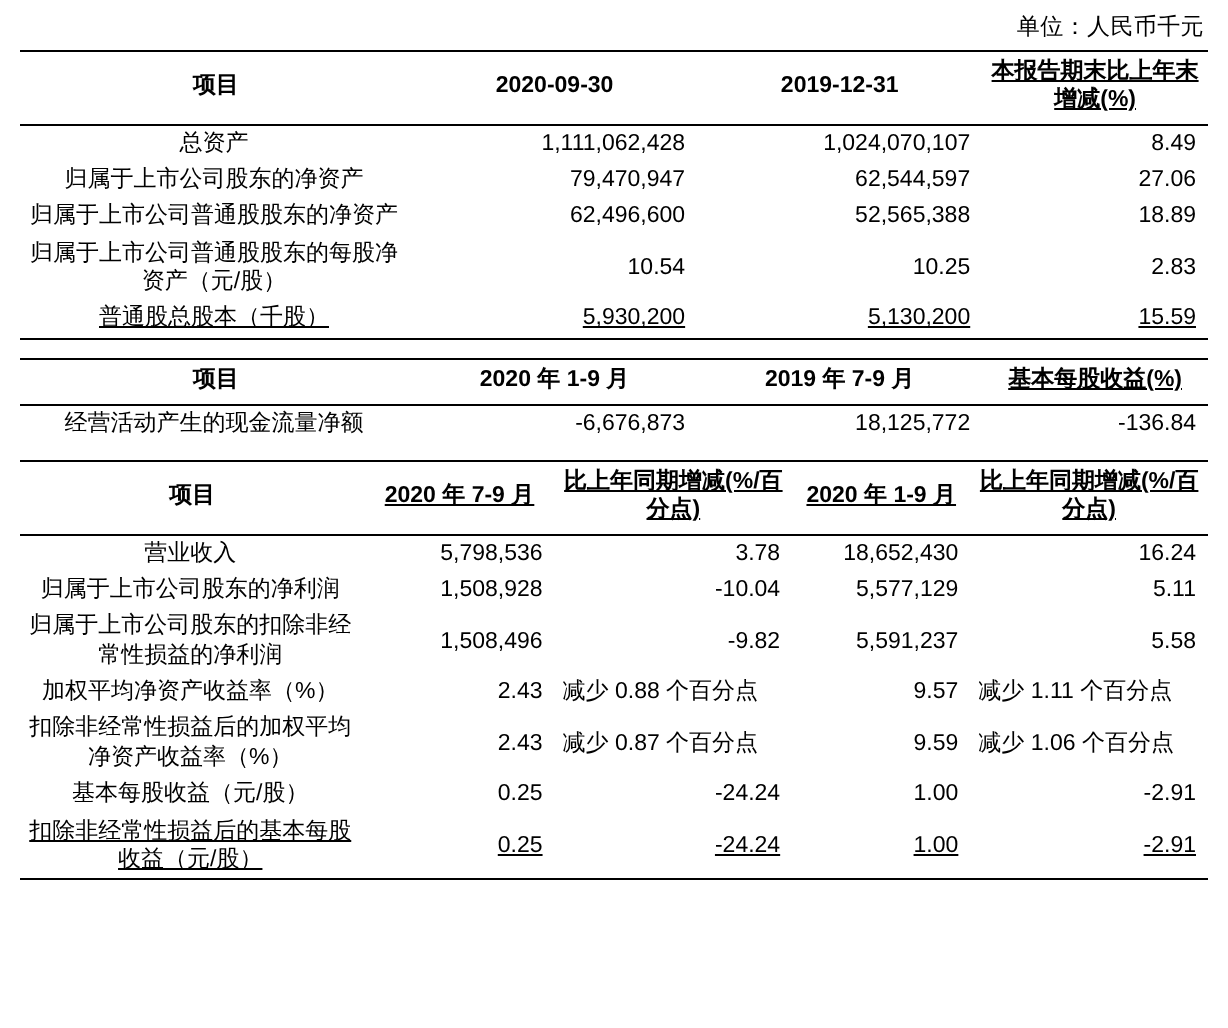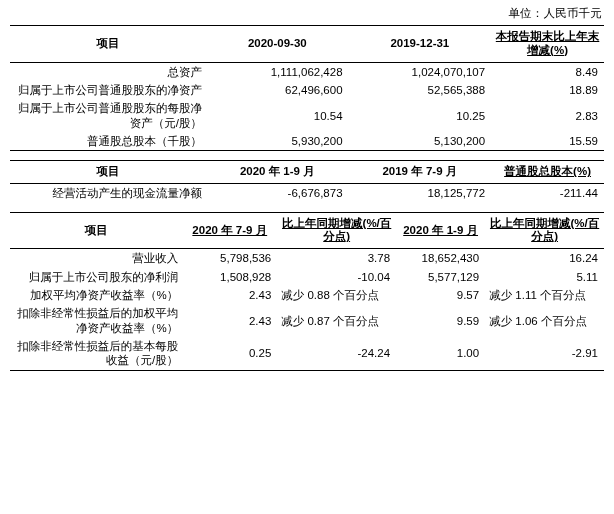--- a/index.html
+++ b/index.html
@@ -46,23 +46,24 @@
   .hdr-row td {
     font-weight: bold;
     text-align: center;
     border-top: 1.6px solid #000;
     border-bottom: 1px solid #000;
     padding: 4px 4px;
     line-height: 1.2;
   }
   .last-row td {
     border-bottom: 1.6px solid #000;
+    text-decoration: underline;
   }
   .lbl {
-    text-align: right;
+    text-align: center;
     padding-left: 2px;
   }
   .num {
     text-align: right;
     padding-right: 6px;
     margin-top: 12px;
   }
   .ctr {
   }
   .wrap2 {
@@ -91,20 +92,26 @@
         <td>2019-12-31</td>
         <td class="wrap2">本报告期末比上年末增减(%)</td>
       </tr>
       <tr>
         <td class="lbl">总资产</td>
         <td class="num">1,111,062,428</td>
         <td class="num">1,024,070,107</td>
         <td class="num">8.49</td>
       </tr>
       <tr>
+        <td class="lbl">归属于上市公司股东的净资产</td>
+        <td class="num">79,470,947</td>
+        <td class="num">62,544,597</td>
+        <td class="num">27.06</td>
+      </tr>
+      <tr>
         <td class="lbl">归属于上市公司普通股股东的净资产</td>
         <td class="num">62,496,600</td>
         <td class="num">52,565,388</td>
         <td class="num">18.89</td>
       </tr>
       <tr>
         <td class="lbl">归属于上市公司普通股股东的每股净资产（元/股）</td>
         <td class="num">10.54</td>
         <td class="num">10.25</td>
         <td class="num">2.83</td>
@@ -123,27 +130,27 @@
       <col style="width:33%">
       <col style="width:24%">
       <col style="width:24%">
       <col style="width:19%">
     </colgroup>
     <tbody>
       <tr class="hdr-row">
         <td>项目</td>
         <td>2020 年 1-9 月</td>
         <td>2019 年 7-9 月</td>
-        <td class="wrap2">普通股总股本(%)</td>
+        <td class="wrap2">基本每股收益(%)</td>
       </tr>
       <tr>
         <td class="lbl">经营活动产生的现金流量净额</td>
         <td class="num">-6,676,873</td>
         <td class="num">18,125,772</td>
-        <td class="num">-211.44</td>
+        <td class="num">-136.84</td>
       </tr>
     </tbody>
   </table>
 
   <table class="tbl">
     <colgroup>
       <col style="width:29%">
       <col style="width:16%">
       <col style="width:20%">
       <col style="width:15%">
@@ -165,32 +172,46 @@
         <td class="num">16.24</td>
       </tr>
       <tr>
         <td class="lbl">归属于上市公司股东的净利润</td>
         <td class="num">1,508,928</td>
         <td class="num">-10.04</td>
         <td class="num">5,577,129</td>
         <td class="num">5.11</td>
       </tr>
       <tr>
+        <td class="lbl">归属于上市公司股东的扣除非经常性损益的净利润</td>
+        <td class="num">1,508,496</td>
+        <td class="num">-9.82</td>
+        <td class="num">5,591,237</td>
+        <td class="num">5.58</td>
+      </tr>
+      <tr>
         <td class="lbl">加权平均净资产收益率（%）</td>
         <td class="num">2.43</td>
         <td class="ctr">减少 0.88 个百分点</td>
         <td class="num">9.57</td>
         <td class="ctr">减少 1.11 个百分点</td>
       </tr>
       <tr>
         <td class="lbl">扣除非经常性损益后的加权平均净资产收益率（%）</td>
         <td class="num">2.43</td>
         <td class="ctr">减少 0.87 个百分点</td>
         <td class="num">9.59</td>
         <td class="ctr">减少 1.06 个百分点</td>
+      </tr>
+      <tr>
+        <td class="lbl">基本每股收益（元/股）</td>
+        <td class="num">0.25</td>
+        <td class="num">-24.24</td>
+        <td class="num">1.00</td>
+        <td class="num">-2.91</td>
       </tr>
       <tr class="last-row">
         <td class="lbl">扣除非经常性损益后的基本每股收益（元/股）</td>
         <td class="num">0.25</td>
         <td class="num">-24.24</td>
         <td class="num">1.00</td>
         <td class="num">-2.91</td>
       </tr>
     </tbody>
   </table>

